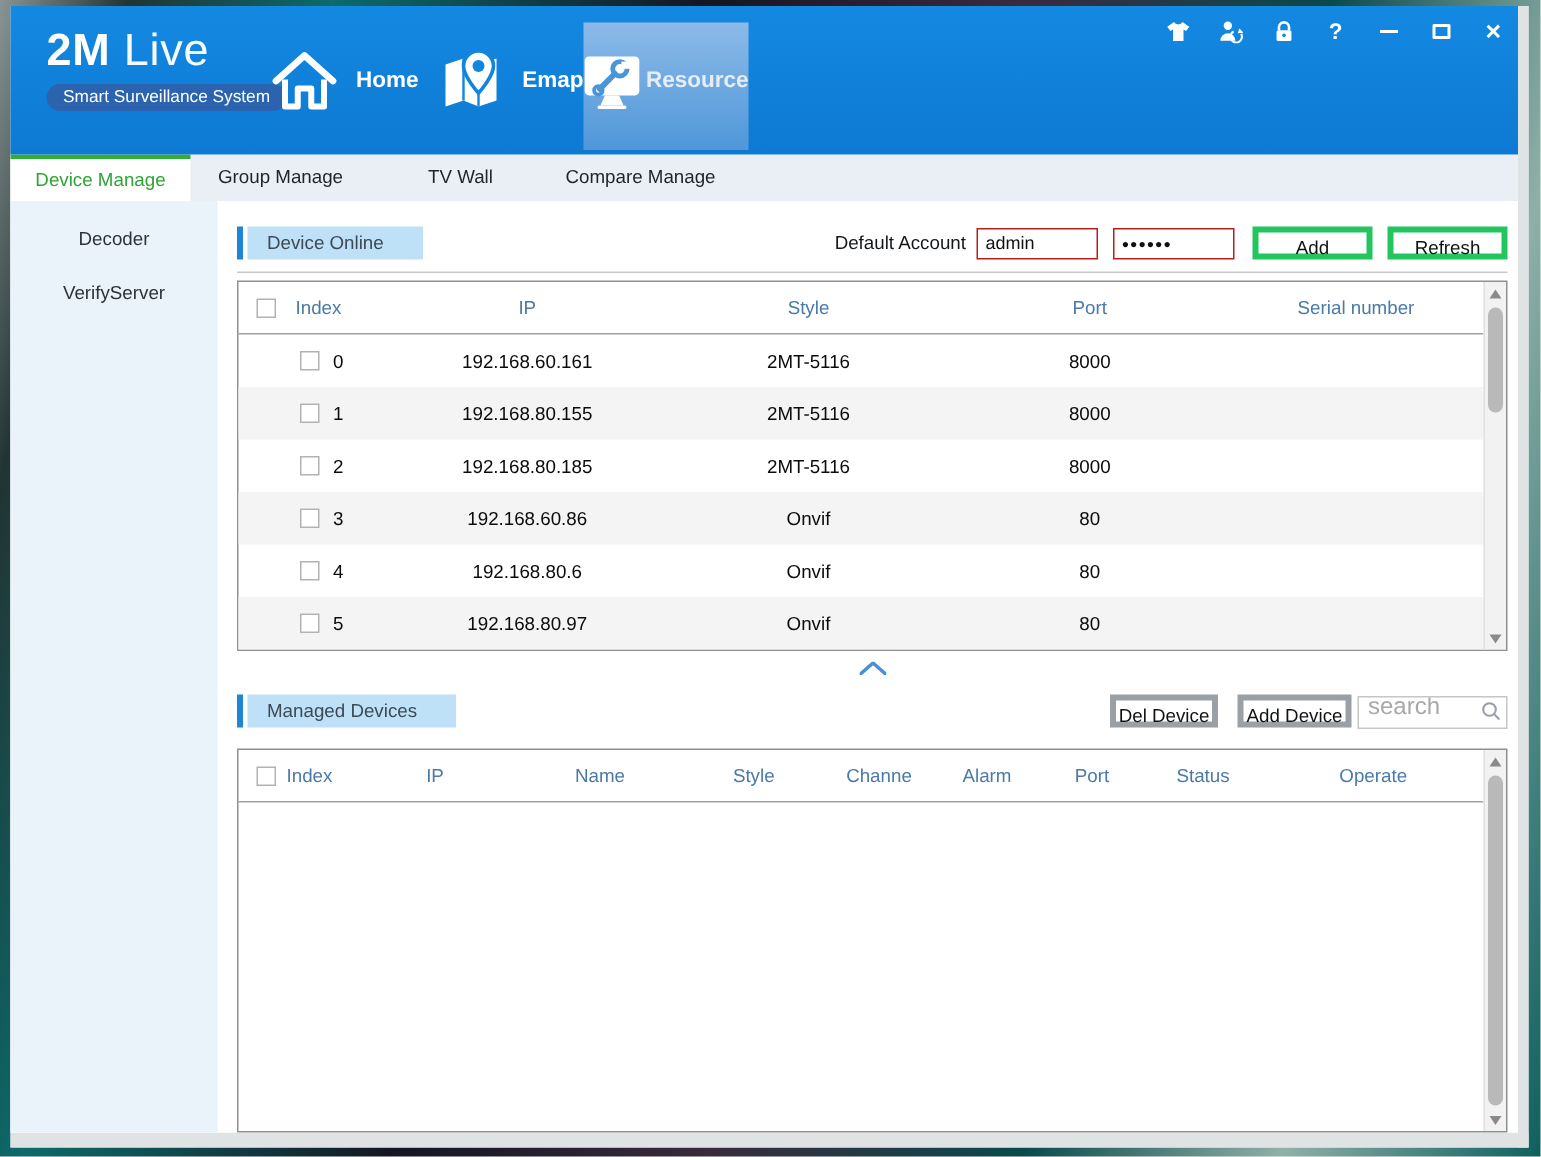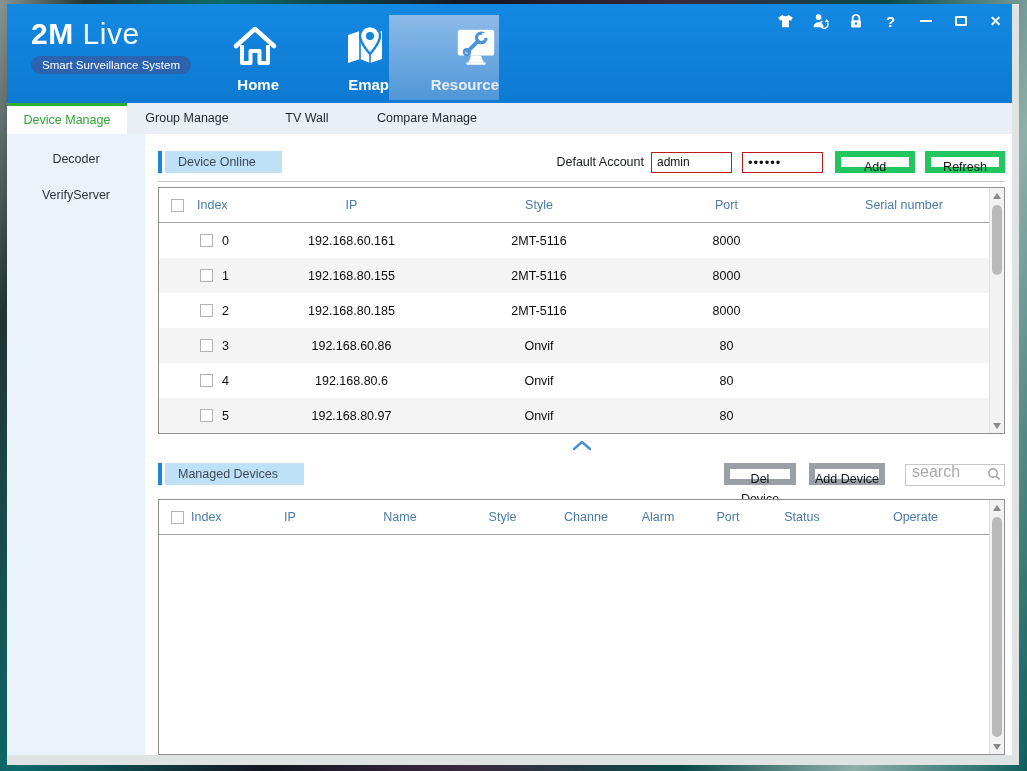--- a/index.html
+++ b/index.html
@@ -16,22 +16,22 @@
   
   .topbar { height:99px; flex:none; background:linear-gradient(180deg,#1489e2,#0d79d2);
     display:flex; position:relative; }
   .logo { width:160px; padding:13px 0 0 24px; }
   .brand { font-size:30px; color:#fff; letter-spacing:.5px; white-space:nowrap; }
   .brand b { font-weight:700; }
   .brand span { font-weight:400; opacity:.96; }
   .tagline { display:inline-block; margin-top:5px; background:#2b63ae; color:#fff;
     font-size:11.5px; padding:3px 11px; border-radius:11px; white-space:nowrap; }
   .nav { display:flex; margin-left:2px; }
-  .nav-item { width:110px; height:85px; margin-top:11px; display:flex; flex-direction:column;
-    align-items:flex-end; justify-content:flex-end; padding-bottom:7px; cursor:pointer; }
+  .nav-item { width:110px; height:85px; margin-top:11px; display:flex; flex-direction:row;
+    align-items:center; justify-content:flex-end; padding-bottom:7px; cursor:pointer; }
   .nav-item.active { background:linear-gradient(180deg,#8cbae8,#4f97d9); }
   .nav-icon { flex:1; display:flex; align-items:center; justify-content:center; }
   .nav-label { color:#fff; font-size:15px; font-weight:700; line-height:16px; }
   .nav-item.active .nav-label { color:#e6edf6; }
   .controls { position:absolute; top:7px; right:6px; display:flex; align-items:center; }
   .ctl { width:21px; height:20px; margin-left:14px; display:flex; align-items:center;
     justify-content:center; color:#fff; cursor:pointer; }
   .ctl-help { font-size:15px; font-weight:700; }
   .ctl-min  { font-size:15px; font-weight:700; }
   .ctl-max i { display:block; width:12px; height:10px; border:2px solid #fff; border-radius:1px; }
@@ -53,26 +53,26 @@
   .sec-head.second { margin-top:6px; }
   .chip { display:flex; align-items:center; height:22px; }
   .chip-bar { width:4px; height:22px; background:#1e86d6; margin-right:3px; }
   .chip-label { background:#bfe1f8; height:22px; line-height:22px; font-size:12.5px;
     color:#3c4a55; padding:0 26px 0 13px; }
   .head-right { margin-left:auto; display:flex; align-items:center; }
   .form-label { font-size:12.5px; color:#15181b; margin-right:7px; }
   .txt-input { width:81px; height:21px; border:1px solid #b91c1c; background:#fff;
     font-size:12px; padding:0 5px; margin-right:10px; font-family:inherit; color:#111; }
   .pwd { letter-spacing:1px; font-size:13px; }
-  .btn { height:22px; background:#fff; border:6px solid #22c55e; font-size:12.5px;
+  .btn { height:22px; background:#fff; border:4px solid #22c55e; font-size:12.5px;
     color:#101316; text-align:center; line-height:20px; cursor:pointer; }
   .btn-add { width:80px; margin-left:2px; margin-right:10px; }
   .btn-refresh { width:80px; }
   .btn-del { width:72px; border-color:#9aa0a5; margin-right:13px; }
-  .btn-adddev { width:76px; border-color:#9aa0a5; margin-right:20px; }
+  .btn-adddev { width:76px; border-color:#9aa0a5; margin-right:4px; }
   .search-wrap { position:relative; width:100px; height:22px; }
   .search-input { width:100%; height:100%; border:1px solid #c6c6c6; font-size:16px;
     padding:0 20px 6px 6px; color:#ef4444; font-family:inherit; }
   .search-input::placeholder { color:#a8a8a8; }
   .search-icon { position:absolute; right:4px; top:4px; }
   .divider { flex:none; border-top:1px solid #c9c9c9; margin-top:7px; }
   
   .table-wrap { position:relative; border:1px solid #8f8f8f; background:#fff; flex:none; }
   .t-online { margin-top:5px; height:247px; }
   .t-managed { margin-top:13px; flex:1; min-height:0; }

